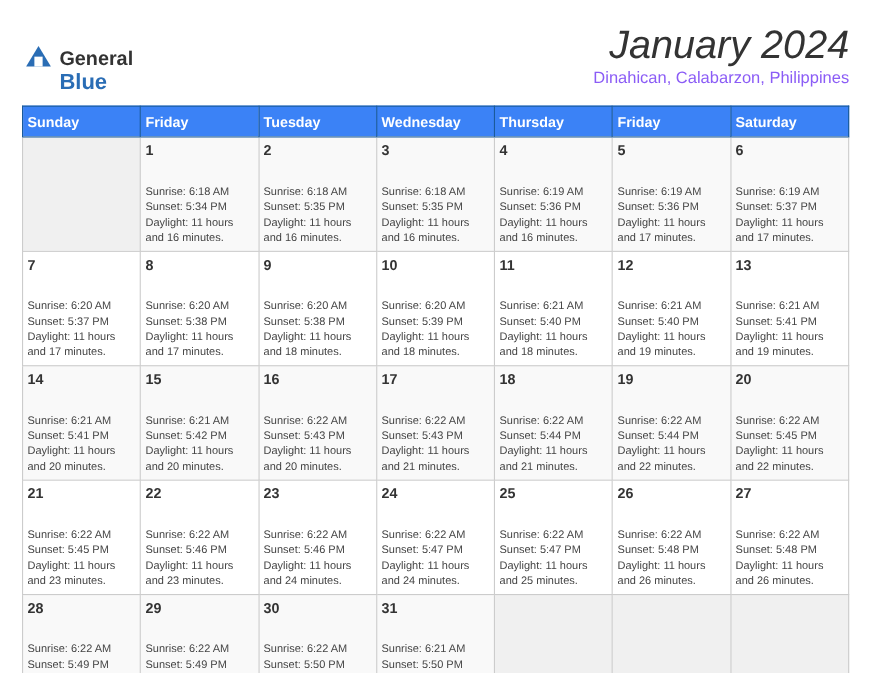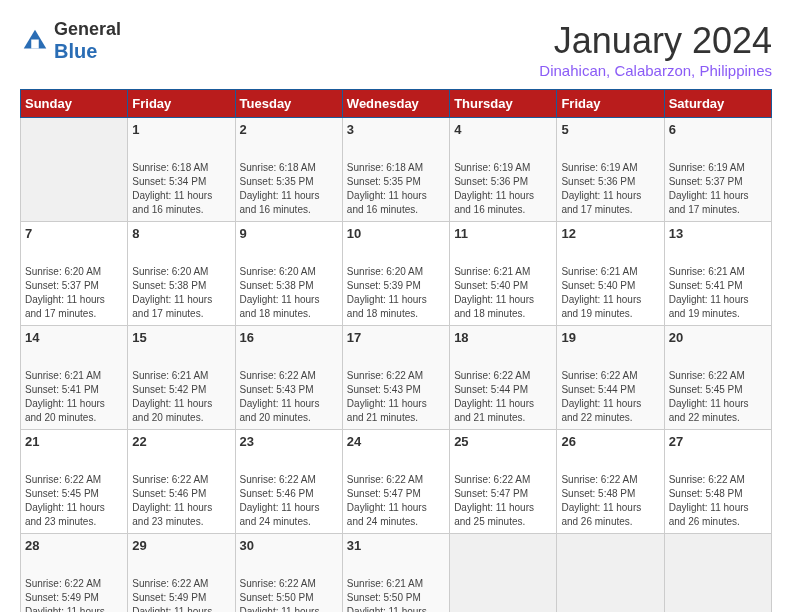--- a/index.html
+++ b/index.html
@@ -23,49 +23,51 @@
     }
     .logo-text {
       display: flex;
       flex-direction: column;
       line-height: 1.1;
     }
     .logo-general {
       font-size: 18px;
       font-weight: bold;
       color: #333;
+      margin-top: 24px;
     }
     .logo-blue {
       font-size: 20px;
       font-weight: bold;
       color: #2a6db5;
     }
     .logo-icon {
       width: 30px;
       height: 30px;
     }
     .title-block {
       text-align: right;
     }
     .month-title {
       font-size: 36px;
       font-weight: normal;
       color: #333;
+      font-style: italic;
     }
     .location-title {
       font-size: 15px;
       color: #8b5cf6;
     }
     .calendar {
       width: 100%;
       border-collapse: collapse;
       font-size: 11px;
     }
     .calendar thead tr th {
-      background-color: #b91c1c;
+      background-color: #3b82f6;
       color: #fff;
       padding: 6px 4px;
       text-align: left;
       font-size: 13px;
       font-weight: bold;
       border: 1px solid #1a5a9a;
     }
     .calendar tbody tr td {
       vertical-align: top;
       border: 1px solid #ccc;

